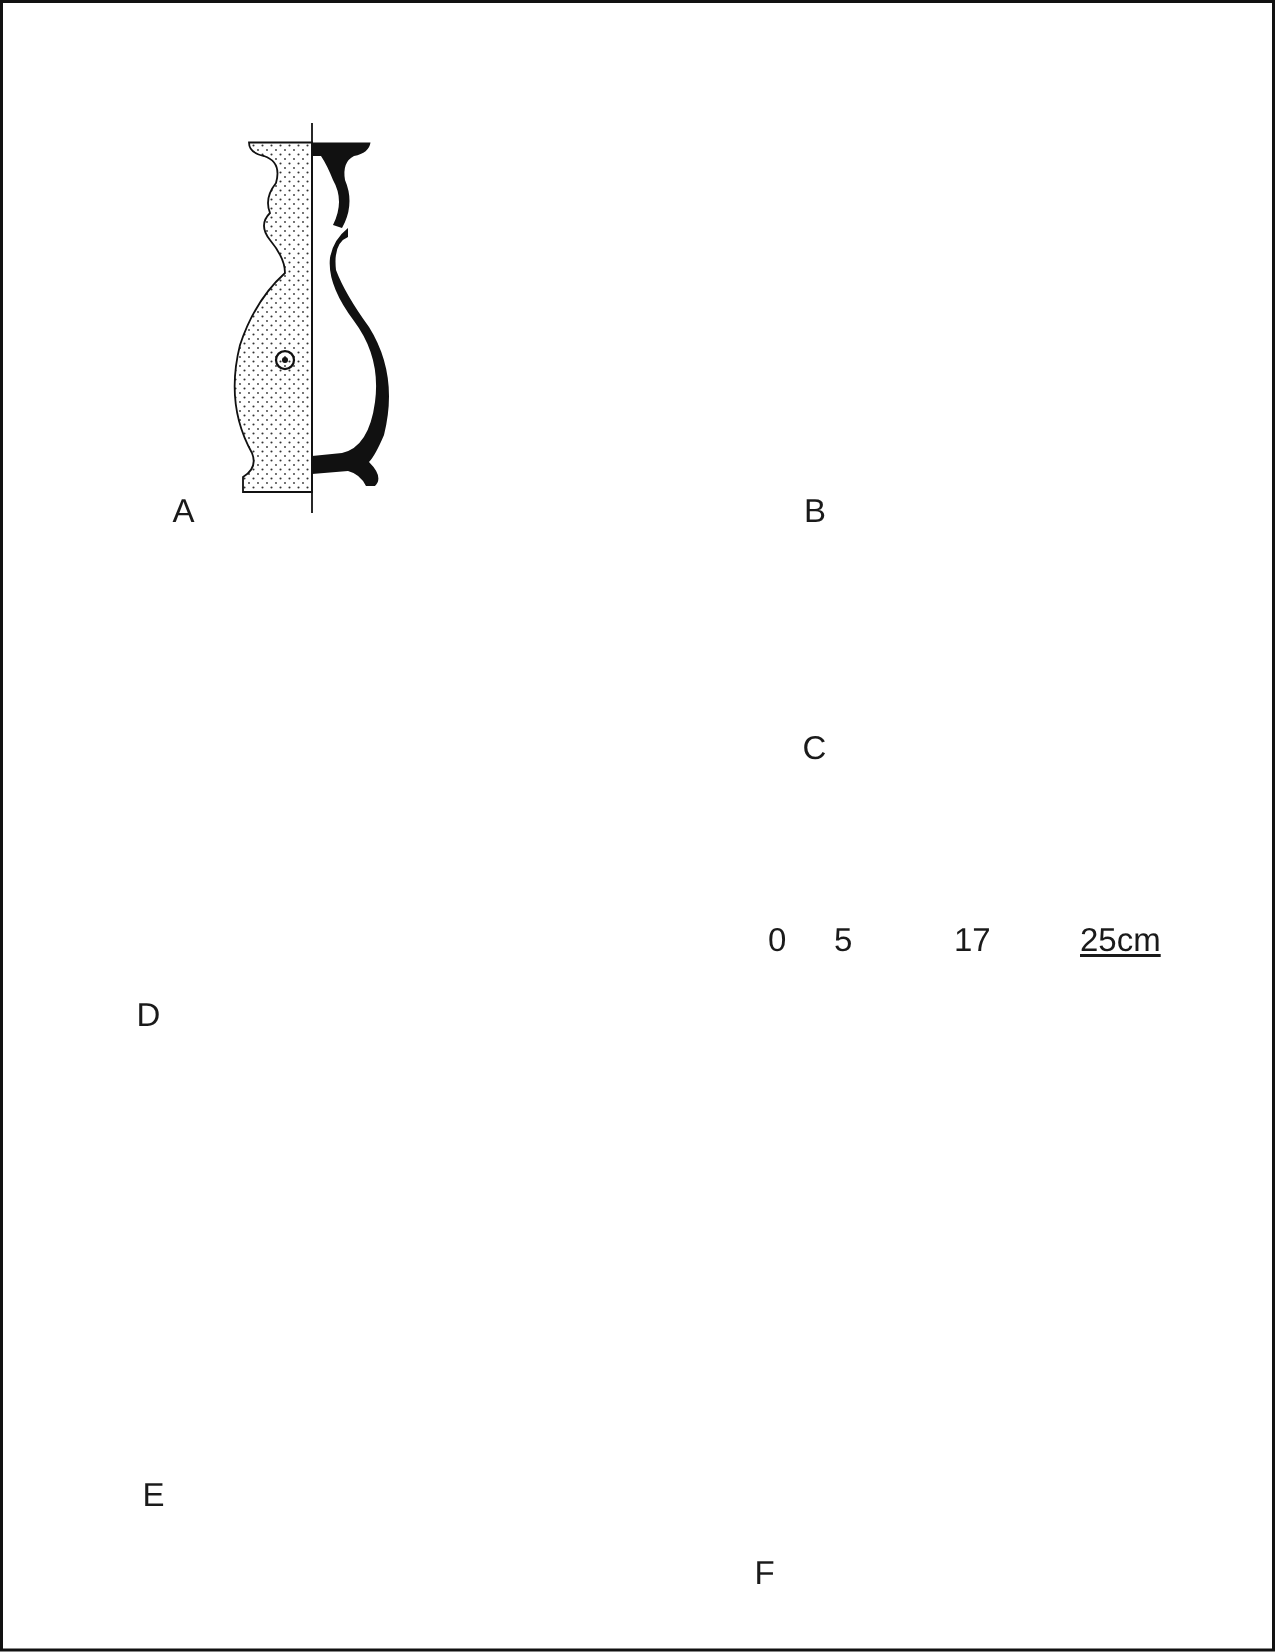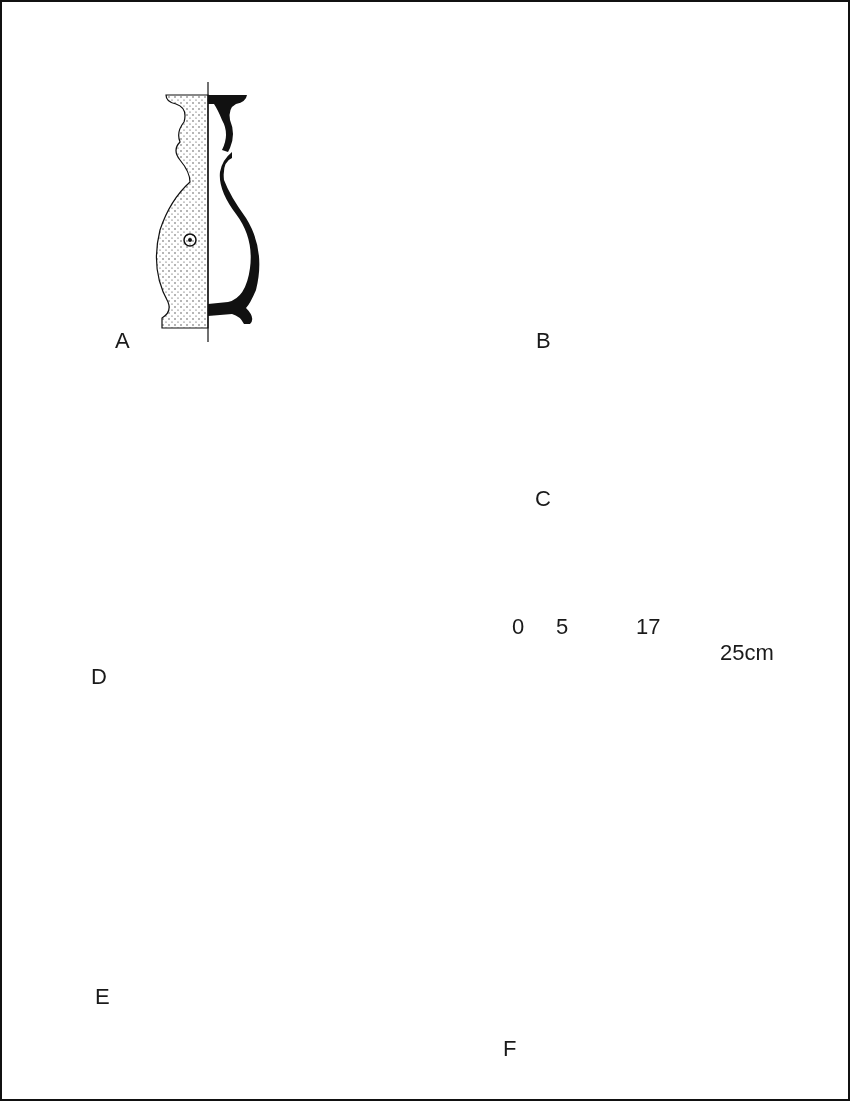--- a/index.html
+++ b/index.html
@@ -102,16 +102,16 @@
 <div class="lbl" style="left:536px;top:328px;">B</div>
 <div class="lbl" style="left:535px;top:486px;">C</div>
 <div class="lbl" style="left:91px;top:664px;">D</div>
 <div class="lbl" style="left:95px;top:984px;">E</div>
 <div class="lbl" style="left:503px;top:1036px;">F</div>
 
 
 <div class="scale-num" style="left:512px;top:614px;">0</div>
 <div class="scale-num" style="left:556px;top:614px;">5</div>
 <div class="scale-num" style="left:636px;top:614px;">17</div>
-<div class="scale-num" style="left:720px;top:640px;">25cm</div>
+<div class="scale-num" style="left:720px;top:614px;text-decoration:underline;">25cm</div>
 
 
 
 
 </body></html>

